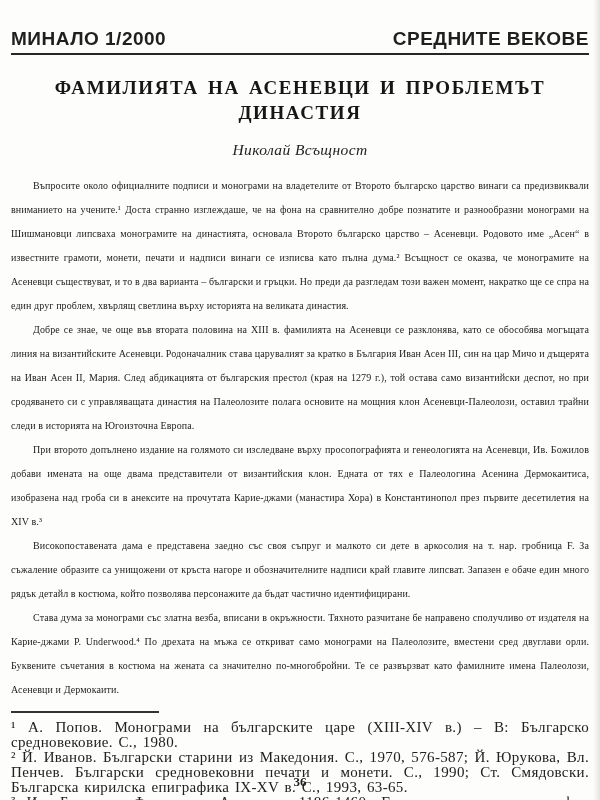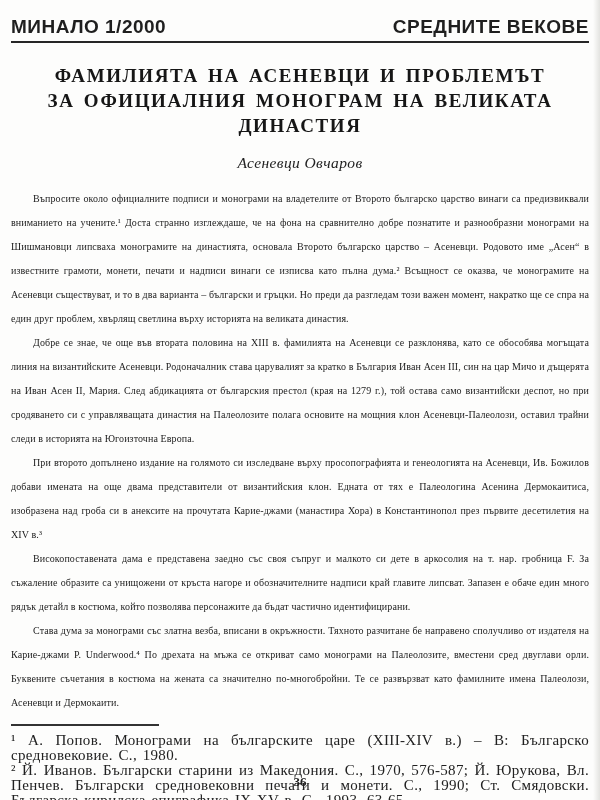--- a/index.html
+++ b/index.html
@@ -8,21 +8,21 @@
     background:#e8e8e6;
     font-family:"Liberation Serif",serif;
     -webkit-font-smoothing:antialiased;
   }
   .page{
     position:relative;
     width:600px;height:800px;
     box-sizing:border-box;
     background:linear-gradient(to left,#e3e3e0 0px,#fdfdfc 7px,#fdfdfc 100%);
     color:#1b1b1b;
-    padding:16px 11px 0 11px;
+    padding:28px 11px 0 11px;
     overflow:hidden;
   }
   
   .running-head{
     display:flex;justify-content:space-between;align-items:flex-end;
     border-bottom:2.5px solid #262626;
     padding-bottom:3px;
     font-family:"Liberation Sans",sans-serif;
     font-weight:bold;font-size:19px;letter-spacing:.5px;color:#1f1f1f;
   }
@@ -82,25 +82,24 @@
 
 <div class="page">
 
   <div class="running-head">
     <span>МИНАЛО 1/2000</span>
     <span>СРЕДНИТЕ ВЕКОВЕ</span>
   </div>
 
   <h1 class="article-title">
     <div>ФАМИЛИЯТА НА АСЕНЕВЦИ И ПРОБЛЕМЪТ</div>
-    <div>ЗА ОФИЦИАЛНИЯ МОНОГРАМ НА ВЕЛИКАТА</div>
     <div>ДИНАСТИЯ</div>
   </h1>
 
-  <div class="author">Асеневци Овчаров</div>
+  <div class="author">Николай Всъщност</div>
 
   <div class="body-text">
     <p>Въпросите около официалните подписи и монограми на владетелите от Второто българско царство винаги са предизвиквали вниманието на учените.¹ Доста странно изглеждаше, че на фона на сравнително добре познатите и разнообразни монограми на Шишмановци липсваха монограмите на династията, основала Второто българско царство – Асеневци. Родовото име „Асен“ в известните грамоти, монети, печати и надписи винаги се изписва като пълна дума.² Всъщност се оказва, че монограмите на Асеневци съществуват, и то в два варианта – български и гръцки. Но преди да разгледам този важен момент, накратко ще се спра на един друг проблем, хвърлящ светлина върху историята на великата династия.</p>
     <p>Добре се знае, че още във втората половина на XIII в. фамилията на Асеневци се разклонява, като се обособява могъщата линия на византийските Асеневци. Родоначалник става царувалият за кратко в България Иван Асен III, син на цар Мичо и дъщерята на Иван Асен II, Мария. След абдикацията от българския престол (края на 1279 г.), той остава само византийски деспот, но при сродяването си с управляващата династия на Палеолозите полага основите на мощния клон Асеневци-Палеолози, оставил трайни следи в историята на Югоизточна Европа.</p>
     <p>При второто допълнено издание на голямото си изследване върху просопографията и генеологията на Асеневци, Ив. Божилов добави имената на още двама представители от византийския клон. Едната от тях е Палеологина Асенина Дермокаитиса, изобразена над гроба си в анексите на прочутата Карие-джами (манастира Хора) в Константинопол през първите десетилетия на XIV в.³</p>
     <p>Високопоставената дама е представена заедно със своя съпруг и малкото си дете в аркосолия на т. нар. гробница F. За съжаление образите са унищожени от кръста нагоре и обозначителните надписи край главите липсват. Запазен е обаче един много рядък детайл в костюма, който позволява персонажите да бъдат частично идентифицирани.</p>
     <p>Става дума за монограми със златна везба, вписани в окръжности. Тяхното разчитане бе направено сполучливо от издателя на Карие-джами Р. Underwood.⁴ По дрехата на мъжа се откриват само монограми на Палеолозите, вместени сред двуглави орли. Буквените съчетания в костюма на жената са значително по-многобройни. Те се развързват като фамилните имена Палеолози, Асеневци и Дермокаити.</p>
   </div>
 
   <div class="footnote-rule"></div>

